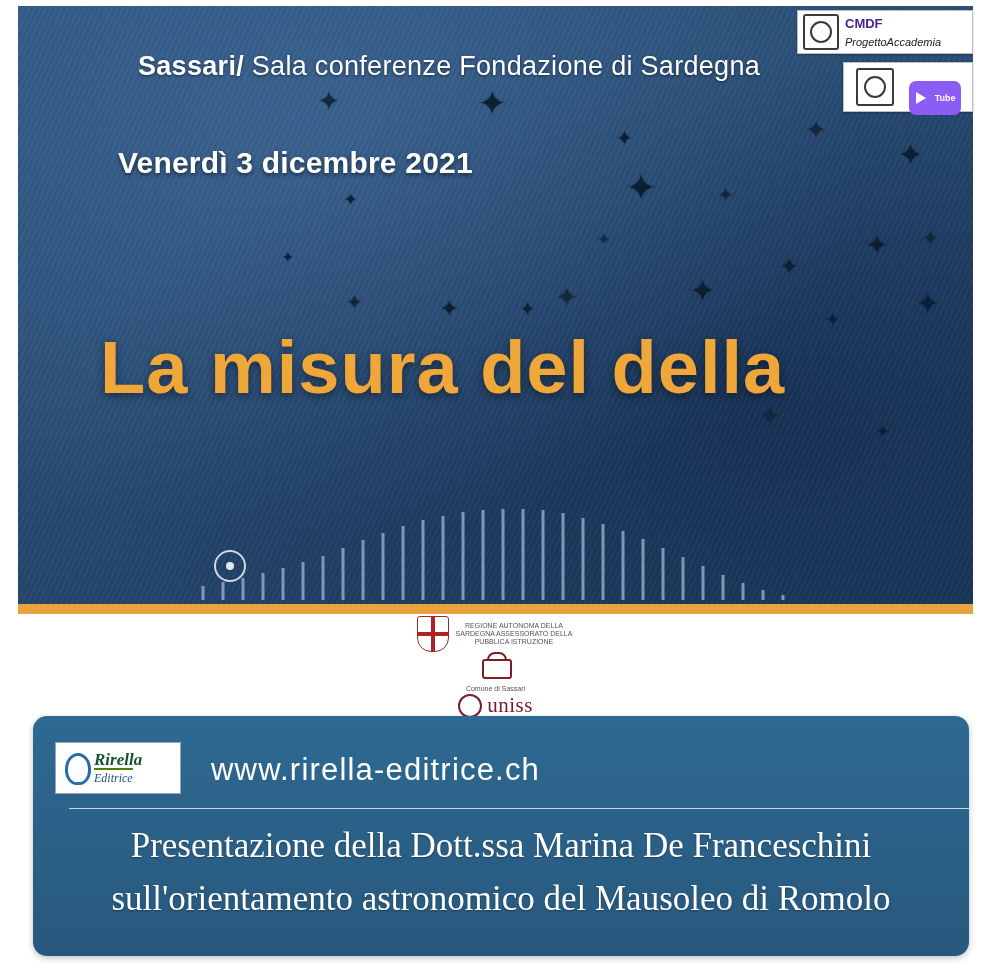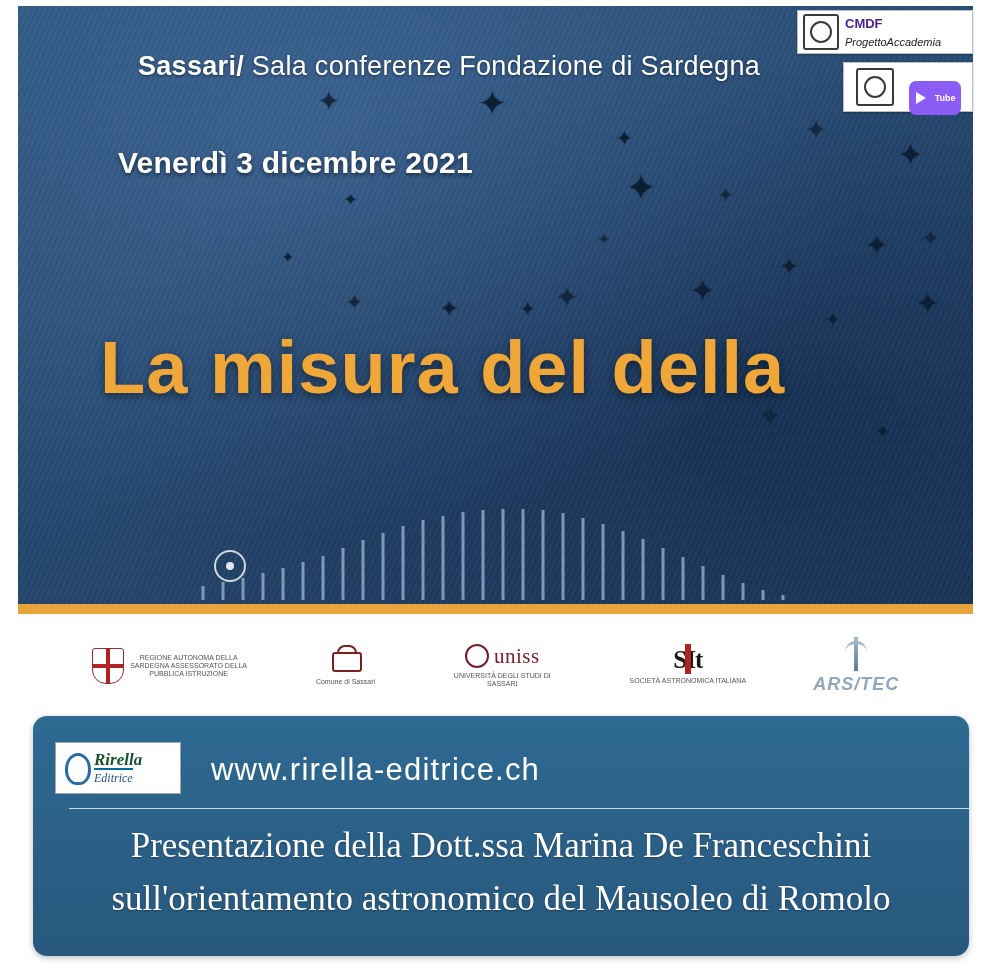--- a/index.html
+++ b/index.html
@@ -208,20 +208,21 @@
     left: 18px;
     top: 616px;
     width: 955px;
     height: 100px;
     background: #ffffff;
     display: flex;
     align-items: center;
     justify-content: space-around;
     padding: 0 40px;
     box-sizing: border-box;
+    flex-direction: column;
   }
   .sp { display: flex; flex-direction: column; align-items: center; gap: 3px; }
   .sp .lbl { font-size: 7px; color: #555; text-align: center; line-height: 1.15; max-width: 120px; }
   .sp .mark { display: flex; align-items: center; gap: 5px; }
 
   .shield {
     width: 30px; height: 34px; background: #ffffff;
     border: 1px solid #9a2a2a; border-radius: 3px 3px 14px 14px;
     position: relative; overflow: hidden;
   }
@@ -304,21 +305,21 @@
     content: ""; position: absolute; left: 3px; top: 2px; width: 20px; height: 26px;
     border: 3px solid #2a6ca8; border-radius: 50% 50% 45% 45%;
   }
   .rirella-box .rtext { line-height: 1.05; }
   .rirella-box .r1 {
     font-family: "Liberation Serif", serif; font-style: italic; font-weight: bold;
     font-size: 17px; color: #14532d;
   }
   .rirella-box .r2 {
     font-family: "Liberation Serif", serif; font-style: italic;
-    font-size: 12px; color: #1f4f86; border-top: 2px solid #0369a1; padding-top: 1px;
+    font-size: 12px; color: #1f4f86; border-top: 2px solid #4d7c0f; padding-top: 1px;
   }
   .website {
     position: absolute;
     left: 178px;
     top: 36px;
     color: #ffffff;
     font-size: 31px;
     letter-spacing: 1.2px;
     white-space: nowrap;
   }

